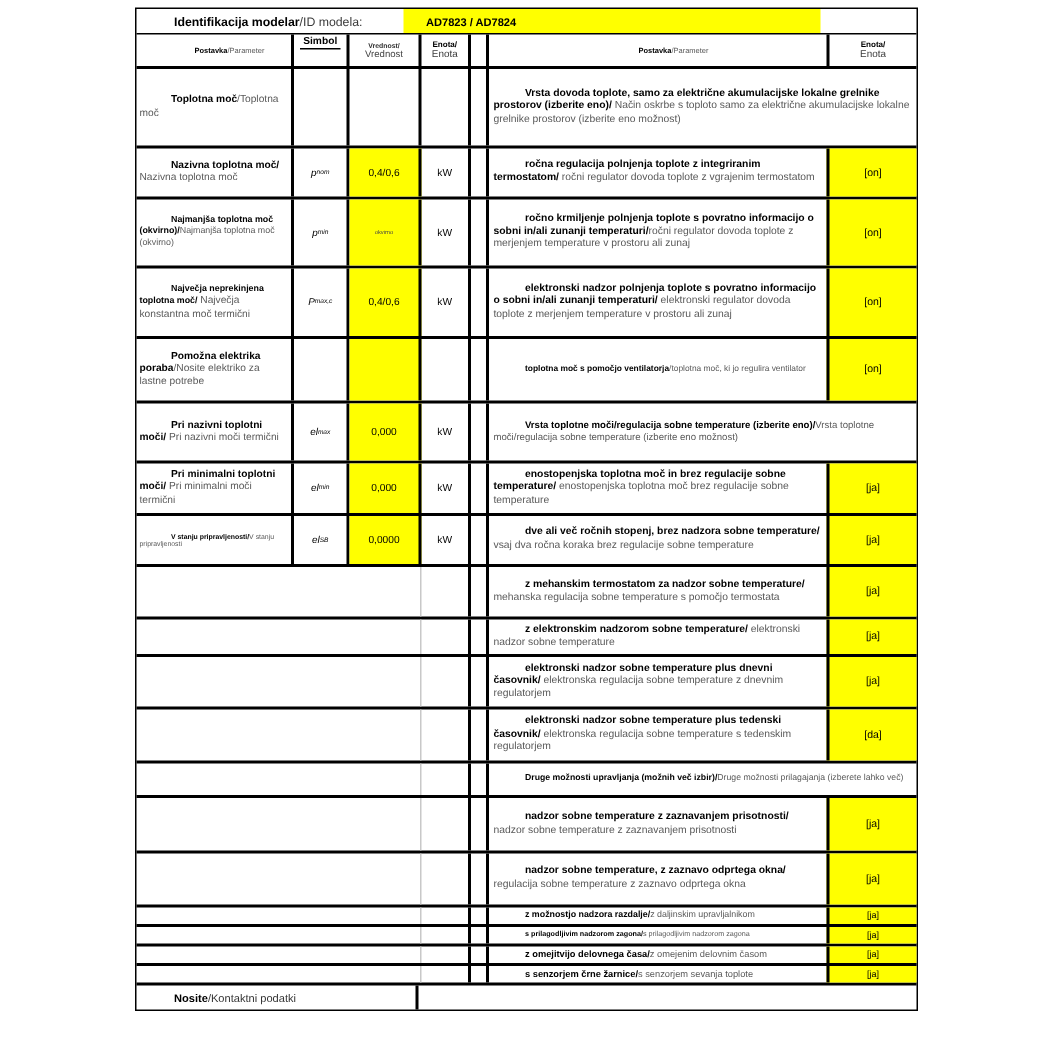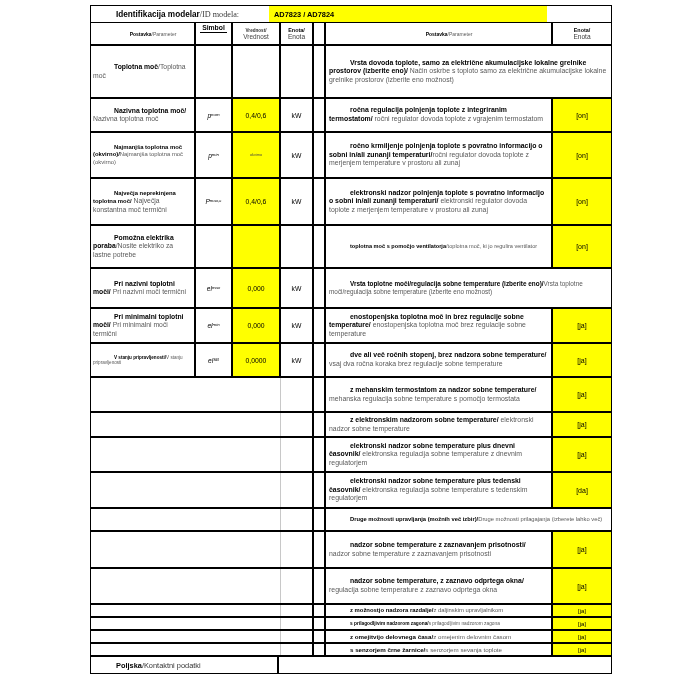--- a/index.html
+++ b/index.html
@@ -7,22 +7,22 @@
   .sheet{position:relative;width:700px;height:700px;overflow:hidden;background:#fff;}
   .tbl{position:absolute;left:90px;top:5px;width:522px;box-sizing:border-box;border:1px solid #000;background:#fff;}
   .row{display:flex;box-sizing:border-box;border-bottom:2px solid #000;align-items:stretch;}
   .cell{box-sizing:border-box;flex:0 0 auto;overflow:hidden;}
   .b{font-weight:bold;margin-left:21px;}
   .g{color:#595959;}
   .yellow{background:#ffff00;}
   
   .title-row{height:17px;border-bottom:1px solid #000;}
   .tl{width:178px;display:flex;align-items:center;padding-left:4px;font-size:8.2px;white-space:nowrap;}
-  .tl .g{color:#3a3a3a;font-family:Liberation Serif, serif;}
-  .tv{width:278px;display:flex;align-items:center;padding-left:5px;font-weight:bold;font-size:7.4px;}
+  .tl .g{color:#3a3a3a;}
+  .tv{width:278px;display:flex;align-items:center;padding-left:15px;font-weight:bold;font-size:7.4px;}
   .ta{flex:1;}
   
   .head-row{height:23px;border-bottom:2px solid #000;text-align:center;}
   .h1{width:105px;border-right:2px solid #000;display:flex;align-items:center;justify-content:center;font-size:5px;}
   .h2{width:37px;border-right:2px solid #000;display:flex;align-items:flex-start;justify-content:center;padding-top:1px;font-size:6.8px;font-weight:bold;}
   .h2 span{border-bottom:1px solid #000;padding:0 2px 1px;}
   .h3{width:48px;border-right:2px solid #000;display:flex;flex-direction:column;align-items:center;justify-content:center;}
   .h3 .t{font-size:4.6px;font-weight:bold;color:#333;}
   .h3 .u{font-size:6.4px;color:#444;}
   .h4{width:31px;display:flex;flex-direction:column;align-items:center;justify-content:center;}
@@ -319,18 +319,18 @@
           <div class="cell gapc"></div>
           <div class="cell rc">
             <span><span class="b">s senzorjem črne žarnice/</span><span class="g">s senzorjem sevanja toplote</span></span>
           </div>
           <div class="cell fc yellow">[ja]</div>
         </div>
       </div>
 
     <div class="row foot-row">
       <div class="cell fl">
-        <span><span class="b">Poljska</span><span class="g">/Kontaktni podatki</span></span>
+        <span><span class="b">Nosite</span><span class="g">/Kontaktni podatki</span></span>
       </div>
     </div>
 
   </div>
 </div>
 
 </body></html>

